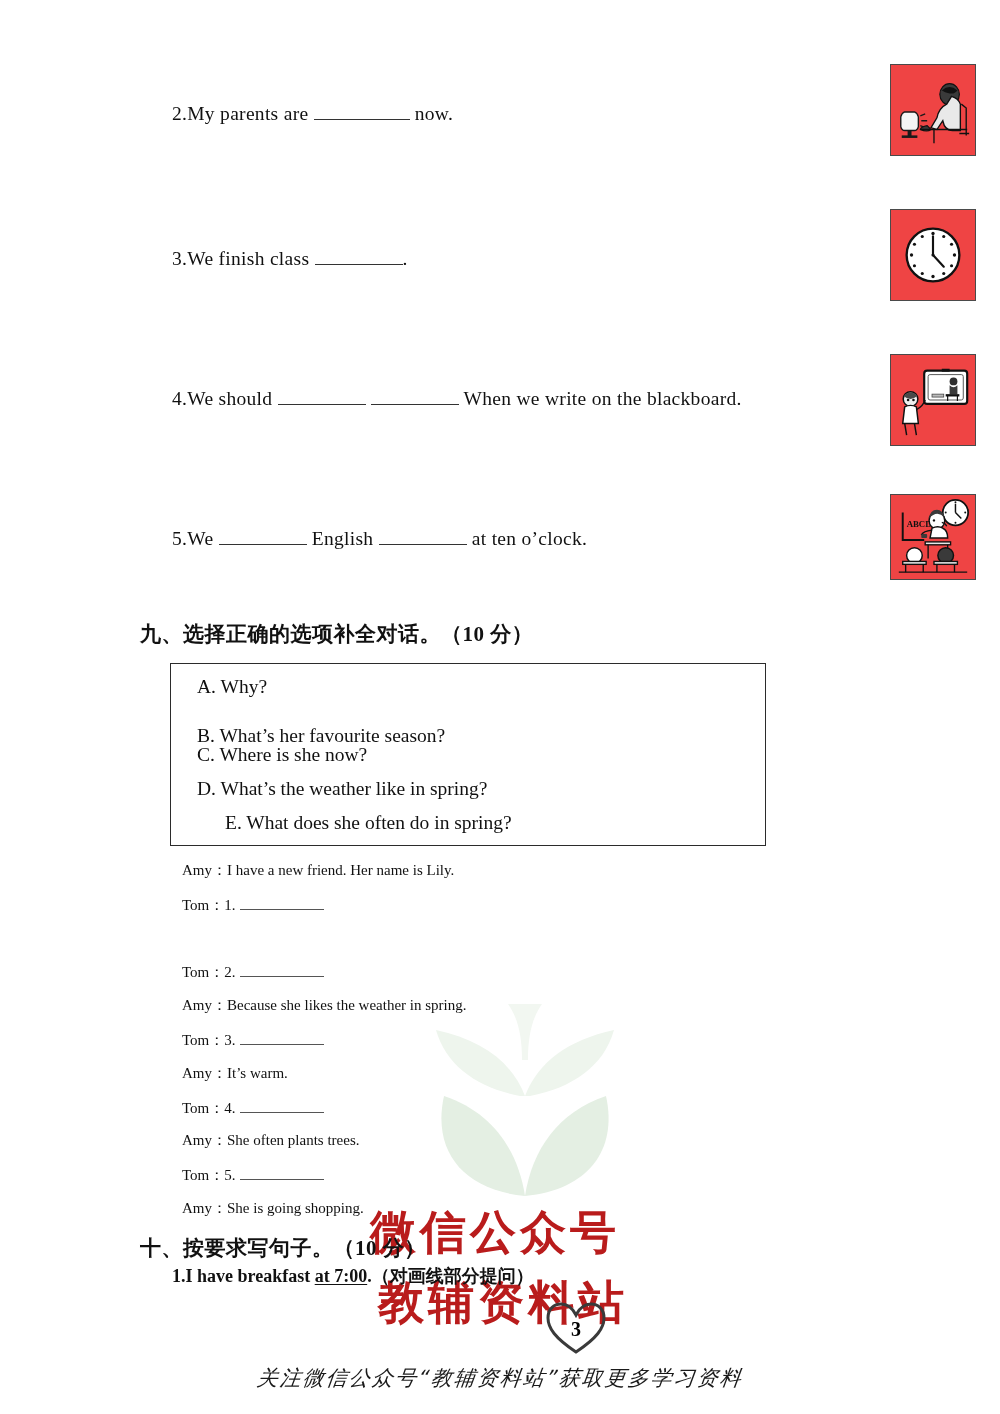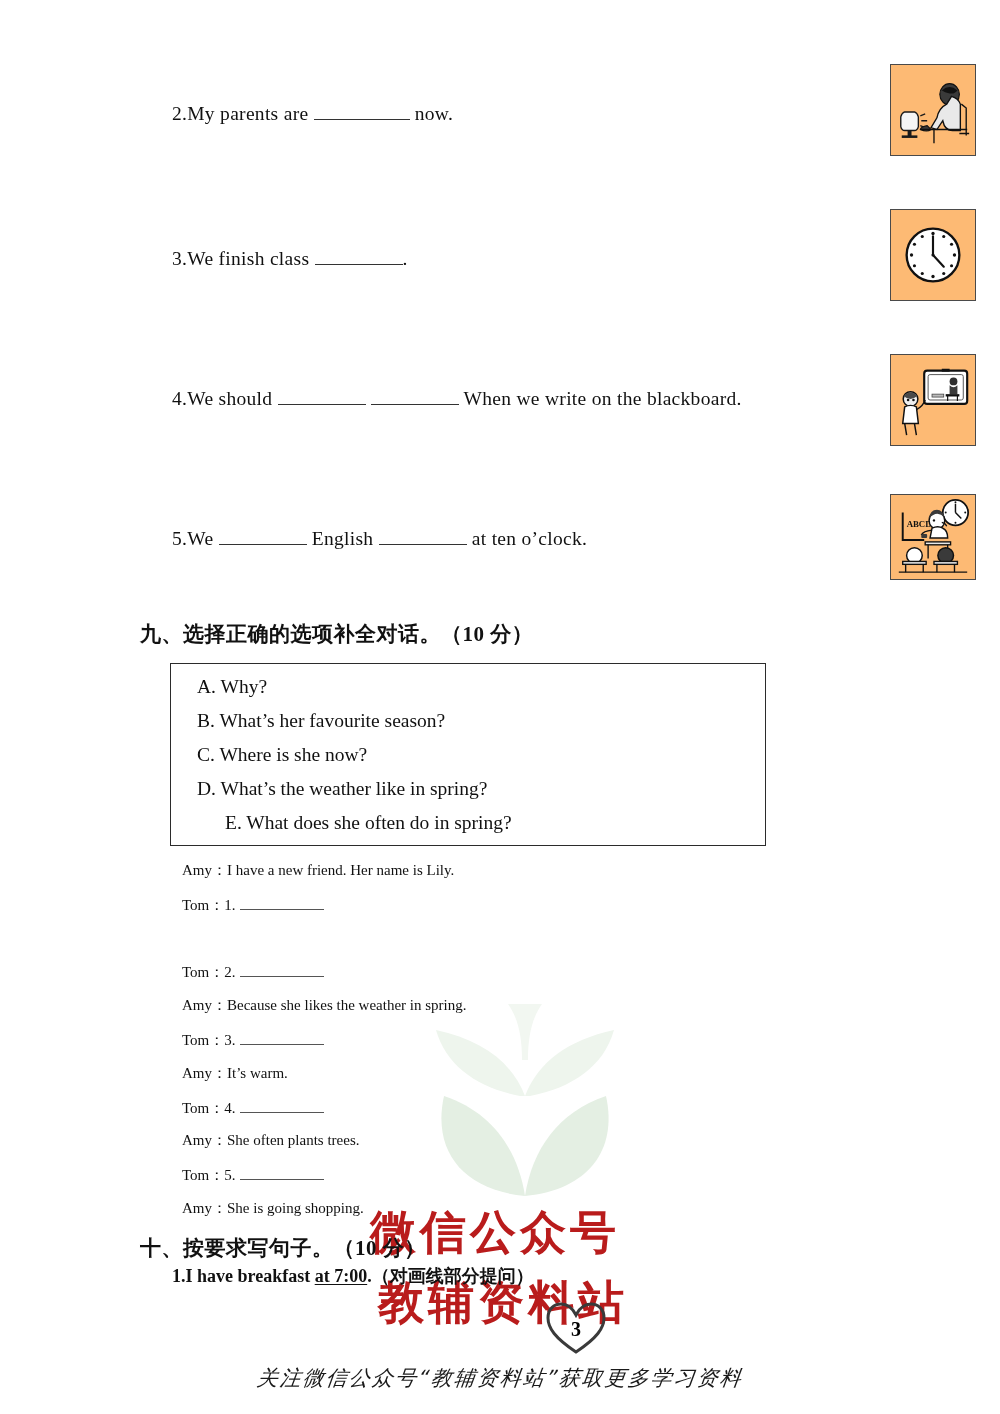--- a/index.html
+++ b/index.html
@@ -62,21 +62,21 @@
     height: 0.95em;
     vertical-align: baseline;
   }
   .b-long  { width: 96px; }
   .b-mid   { width: 88px; }
 
   
   .pic-box {
     position: absolute;
     border: 1.6px solid #4a4a4a;
-    background: #fdba74;
+    background: #ef4444;
     box-sizing: border-box;
   }
   .pic-box svg { display: block; width: 100%; height: 100%; }
 
   
   .sec-head {
     position: absolute;
     font-family: "DejaVu Sans", sans-serif;
     font-weight: bold;
     font-size: 21px;
@@ -319,21 +319,21 @@
       <path d="M8 79 L78 79" stroke="#111" stroke-width="1.2"></path>
     </svg>
   </div>
 
   <div class="sec-head" style="left:140px; top:620px;">
     <span>九、选择正确的选项补全对话。</span><span class="score">（10 分）</span>
   </div>
 
   <div id="options-box">
     <div class="opt-line" style="top:12px;">A. Why?</div>
-    <div class="opt-line" style="top:46px;">B. What’s her favourite season?</div>
+    <div class="opt-line" style="top:61px;">B. What’s her favourite season?</div>
     <div class="opt-line" style="top:80px;">C. Where is she now?</div>
     <div class="opt-line" style="top:114px;">D. What’s the weather like in spring?</div>
     <div class="opt-line" style="top:148px;margin-left:28px;">E. What does she often do in spring?</div>
   </div>
 
   <div class="dlg-line" style="top:861px;">
     <span class="spk">Amy：</span><span>I have a new friend. Her name is Lily.</span>
   </div>
   <div class="dlg-line" style="top:895px;">
     <span class="spk">Tom：</span><span>1.</span><span class="dlg-blank"></span>

